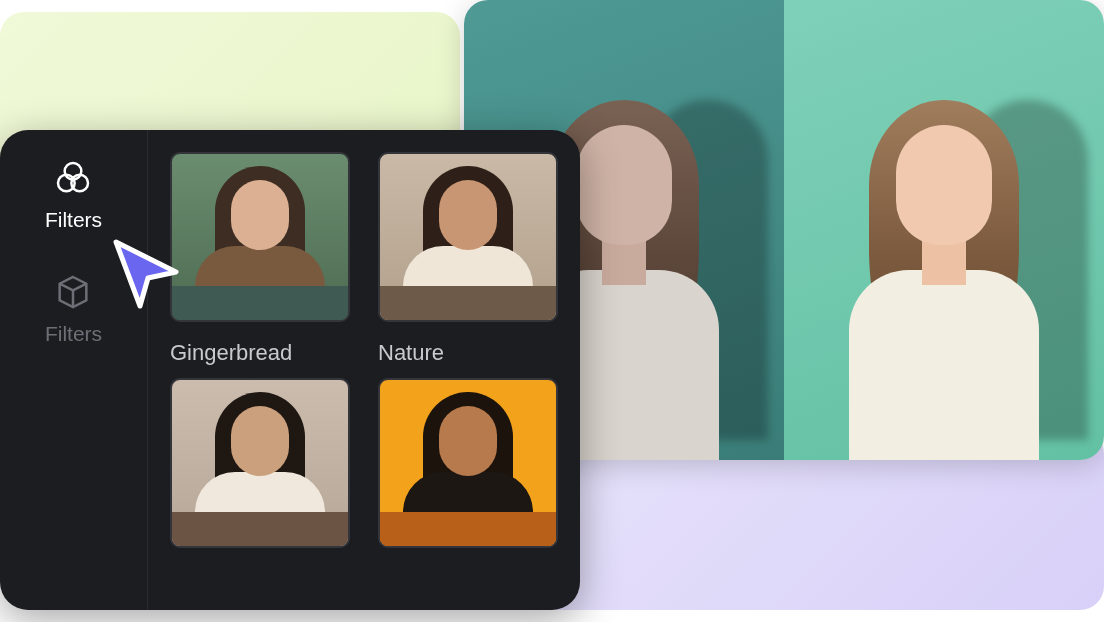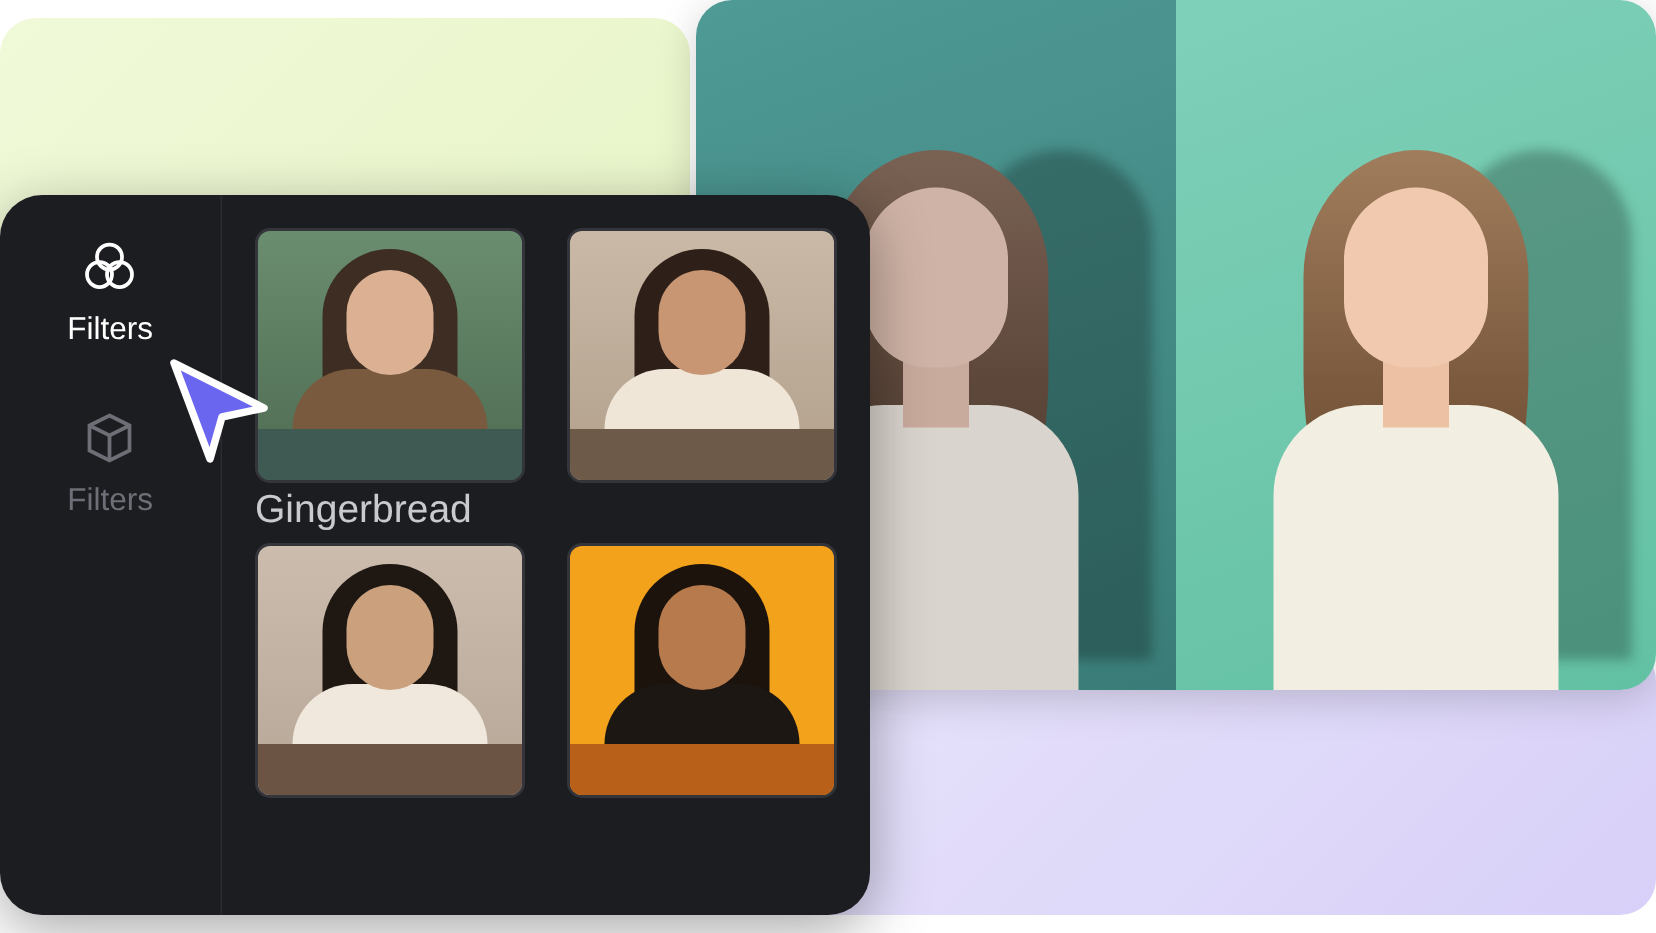--- a/index.html
+++ b/index.html
@@ -178,23 +178,23 @@
     position: relative;
     background: #2e2f34;
     border: 2px solid #34353b;
   }
   .swatch {
     position: absolute;
     left: 0; right: 0; bottom: 0;
     height: 34px;
   }
   .filter-label {
-    font-size: 26px;
+    font-size: 22px;
     color: #c9cace;
-    margin-top: 2px;
+    margin-top: 18px;
     height: 28px;
   }
 
   
   .mini {
     position: absolute; inset: 0;
   }
   .mini .m-hair {
     position: absolute; top: 12px; left: 50%; transform: translateX(-50%);
     width: 90px; height: 140px; border-radius: 46px 46px 30px 30px;
@@ -310,20 +310,21 @@
 
     <div class="filter-card">
       <div class="thumb nature">
         <div class="mini">
           <div class="m-hair"></div>
             <div class="m-torso"></div>
             <div class="m-face"></div>
         </div>
         <div class="swatch"></div>
       </div>
+      <div class="filter-label">Nature</div>
     </div>
 
     <div class="filter-card">
       <div class="thumb three">
         <div class="mini">
           <div class="m-hair"></div>
             <div class="m-torso"></div>
             <div class="m-face"></div>
         </div>
         <div class="swatch"></div>

